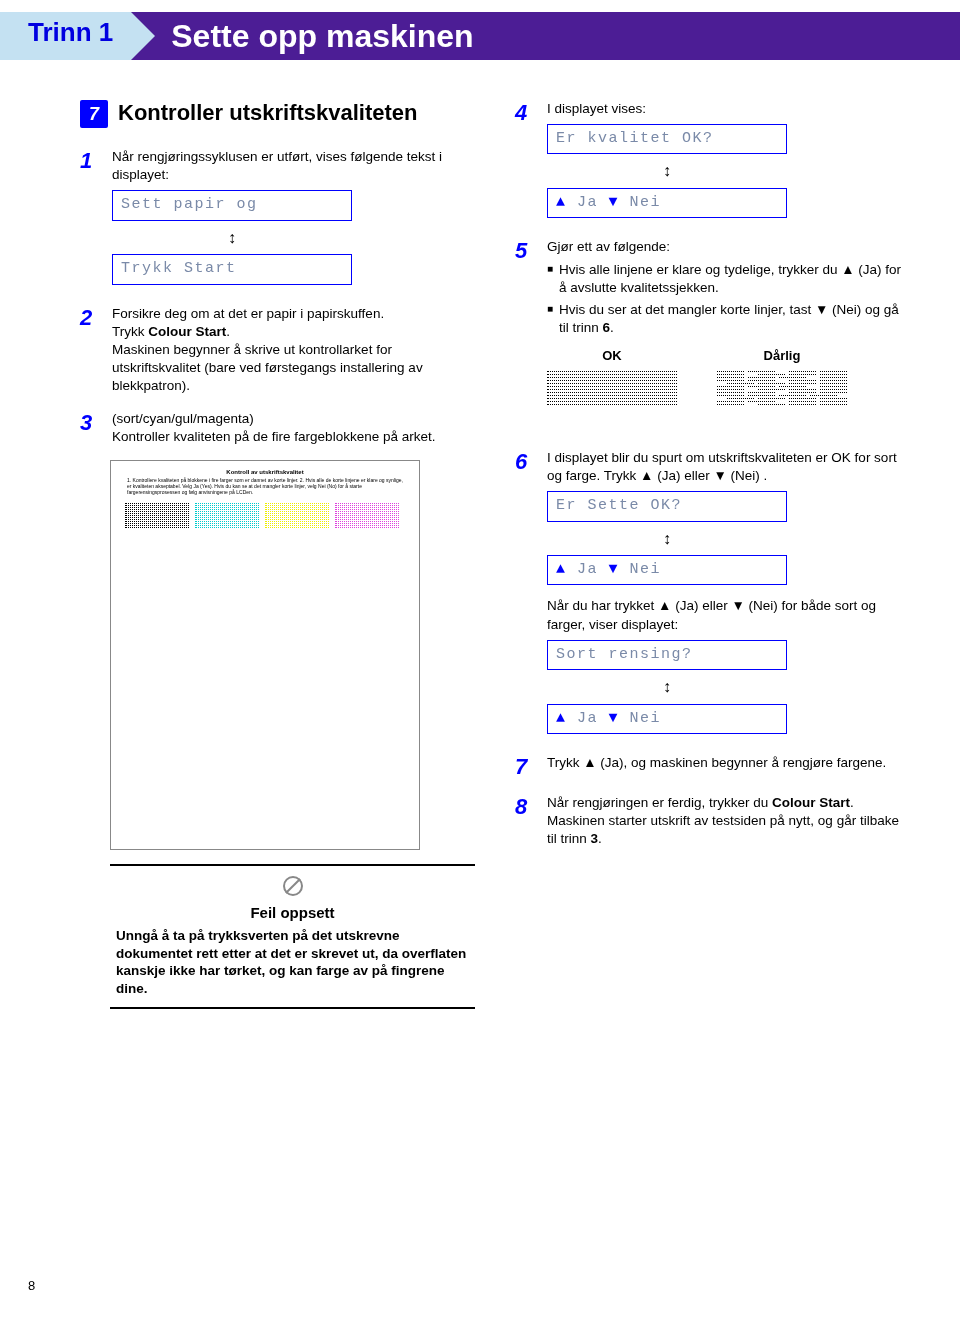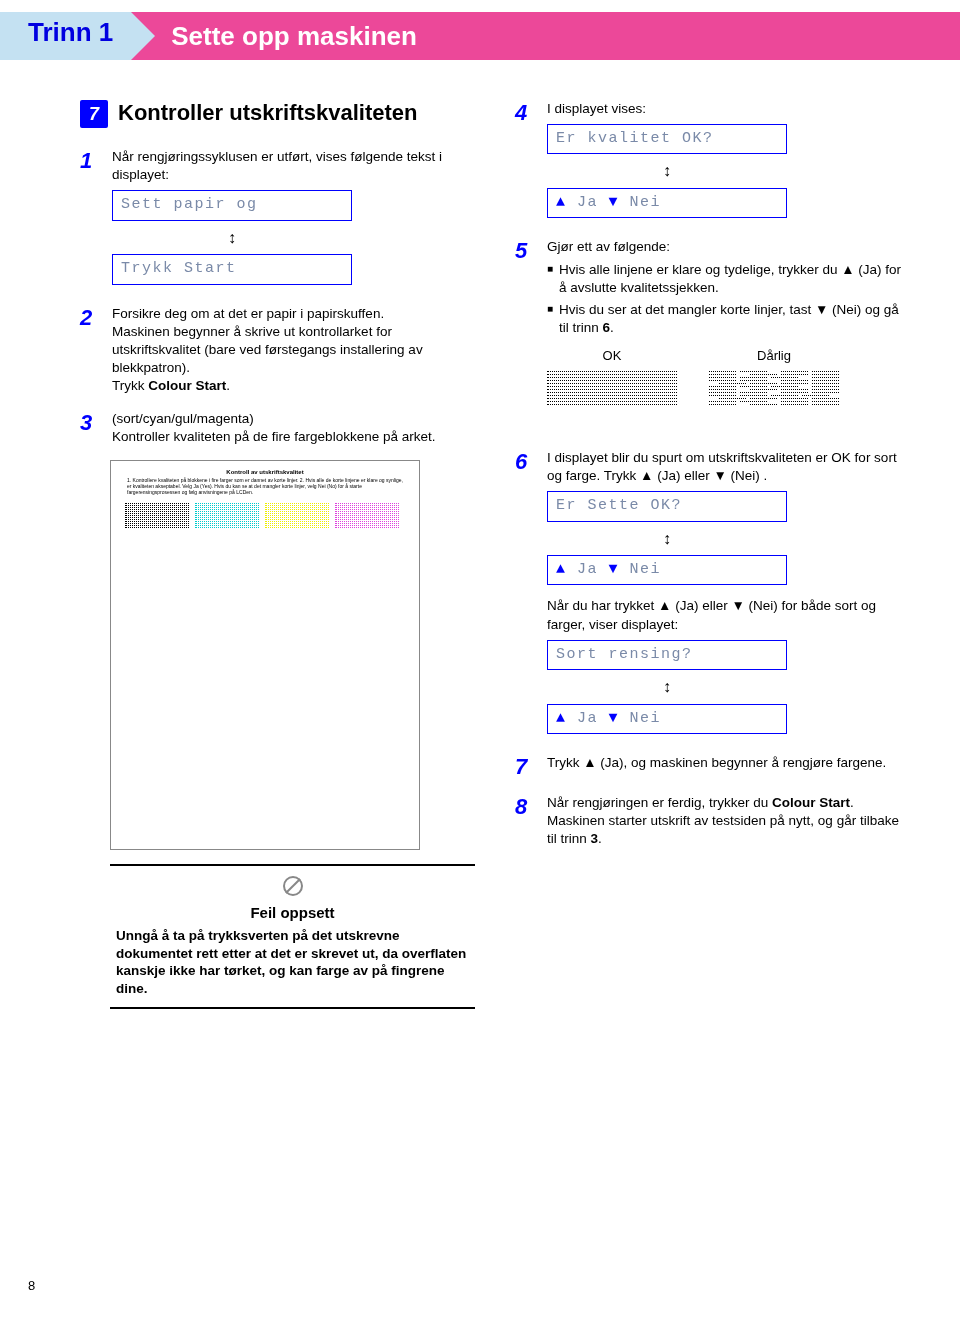--- a/index.html
+++ b/index.html
@@ -32,23 +32,23 @@
     position: absolute;
     right: -24px;
     top: 0;
     width: 0;
     height: 0;
     border-top: 24px solid transparent;
     border-bottom: 24px solid transparent;
     border-left: 24px solid #c4e1f2;
   }
   .header-title {
-    background: #ec4899;
+    background: #4c1d95;
     color: #fff;
-    font-size: 26px;
+    font-size: 32px;
     font-weight: bold;
     flex: 1;
     display: flex;
     align-items: center;
     padding-left: 40px;
   }
   .content {
     display: flex;
     padding: 40px 50px 0 80px;
     gap: 40px;
@@ -117,22 +117,23 @@
     gap: 6px;
     margin: 4px 0;
   }
   .bullet-item::before {
     content: "■";
     font-size: 10px;
     line-height: 1.6;
   }
   .quality-compare {
     display: flex;
-    gap: 32px;
+    gap: 40px;
     margin: 10px 0 16px 0;
+    font-weight: bold;
   }
   .qc-col { text-align: center; }
   .qc-label { font-size: 13px; margin-bottom: 6px; }
   .qc-sample {
     width: 130px;
     height: 48px;
     position: relative;
   }
   .qc-line {
     height: 1px;
@@ -225,22 +226,22 @@
         <div class="lcd">Sett papir og</div>
         <div class="updown-arrow">↕</div>
         <div class="lcd">Trykk Start</div>
       </div>
     </div>
 
     <div class="step">
       <div class="step-num">2</div>
       <div class="step-body">
         <div>Forsikre deg om at det er papir i papirskuffen.</div>
+        <div><span>Trykk </span><b>Colour Start</b><span>.</span></div>
         <div>Maskinen begynner å skrive ut kontrollarket for utskriftskvalitet (bare ved førstegangs installering av blekkpatron).</div>
-        <div><span>Trykk </span><b>Colour Start</b><span>.</span></div>
       </div>
     </div>
 
     <div class="step">
       <div class="step-num">3</div>
       <div class="step-body">
         <div>(sort/cyan/gul/magenta)</div>
         <div>Kontroller kvaliteten på de fire fargeblokkene på arket.</div>
       </div>
     </div>

